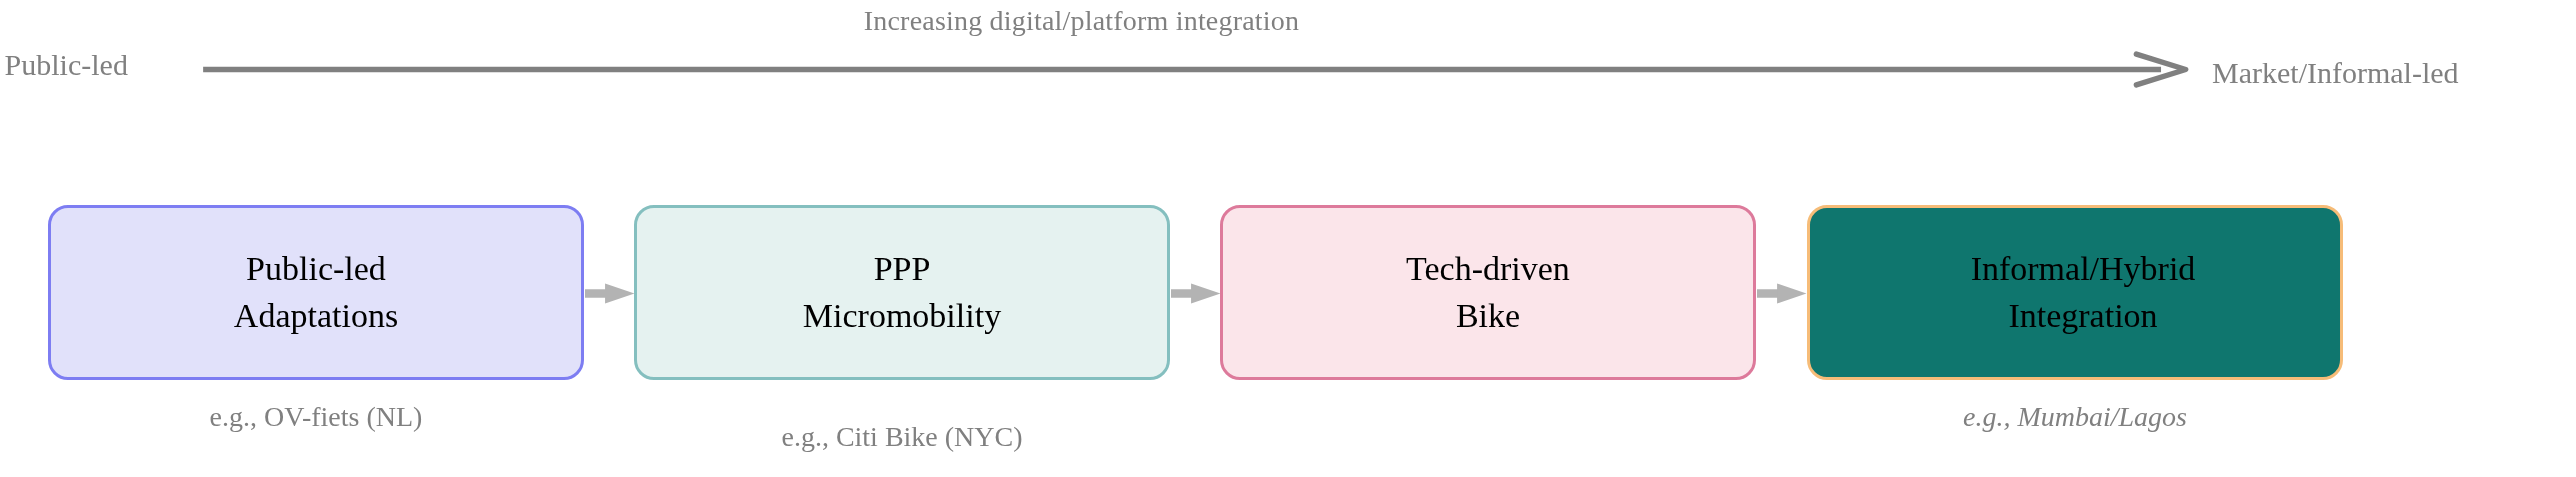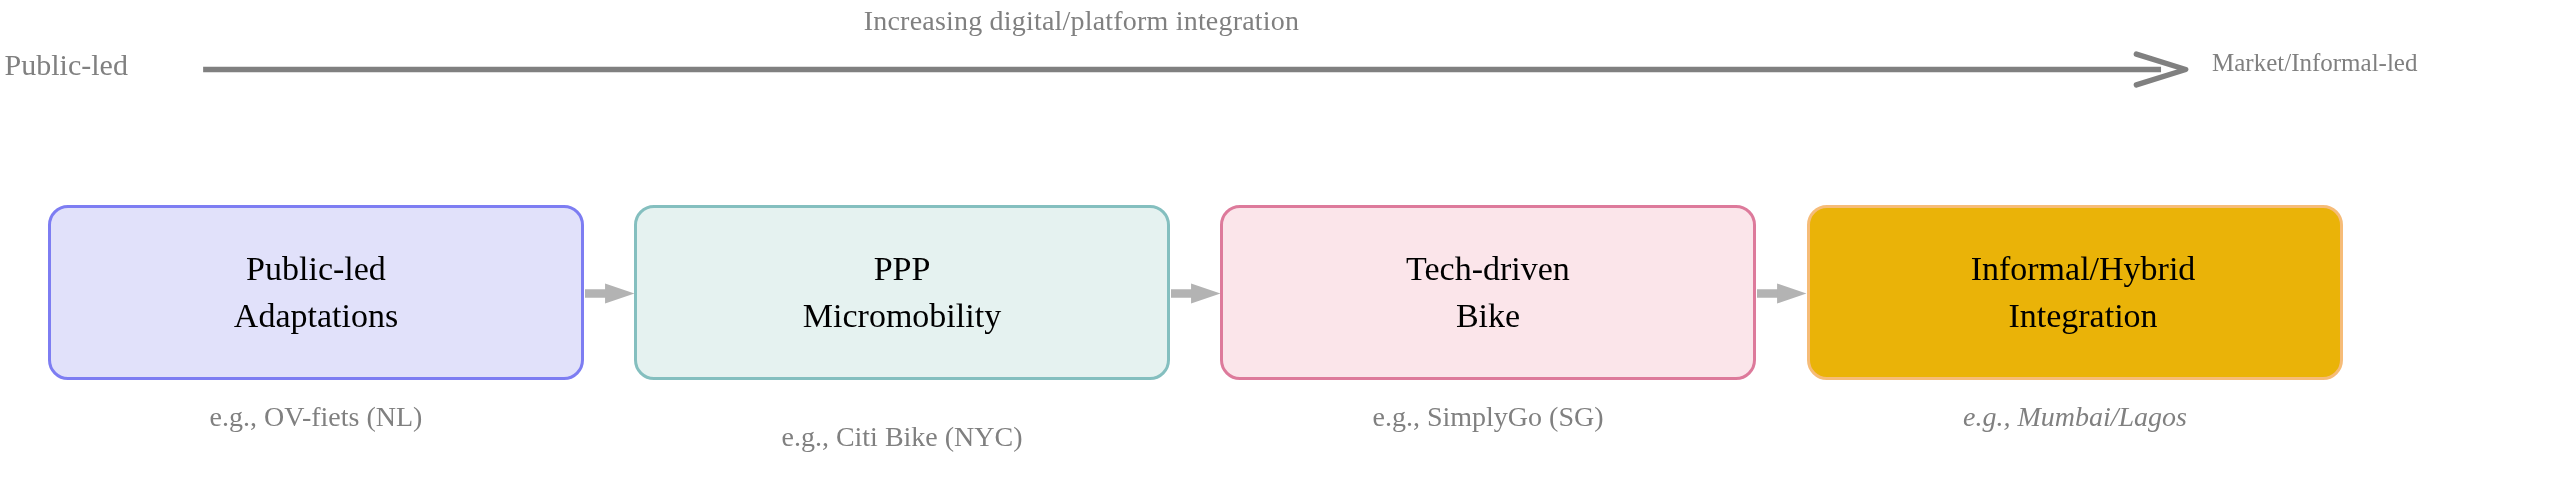--- a/index.html
+++ b/index.html
@@ -39,22 +39,22 @@
     left: 4.6px;
     top: 50px;
     font-size: 30px;
     color: #808080;
     white-space: nowrap;
     line-height: 1;
   }
   #axis-right-label {
     position: absolute;
     left: 2212px;
-    top: 50px;
-    font-size: 25px;
+    top: 58px;
+    font-size: 30px;
     color: #808080;
     white-space: nowrap;
     line-height: 1;
   }
   #axis-arrow-svg {
     position: absolute;
     left: 201px;
     top: 51px;
     width: 1993px;
     height: 37px;
@@ -158,25 +158,24 @@
   <div class="stage-box" style="left:1220px; background:#fbe5ea; border-color:#dd7a9b;">
     <div class="stage-line">Tech-driven</div>
     <div class="stage-line">Bike</div>
   </div>
 
   <svg class="connector" style="left:1757px;" viewBox="0 0 66 32">
     <line x1="0" y1="16" x2="34" y2="16" stroke="#b3b3b3" stroke-width="11"></line>
     <polygon points="26,3 64,16 26,29" fill="#b3b3b3"></polygon>
   </svg>
 
-  <div class="stage-box" style="left:1807px; background:#eab308; border-color:#f6bc78;padding-left:16px;">
+  <div class="stage-box" style="left:1807px; background:#0f766e; border-color:#f6bc78;padding-left:16px;">
     <div class="stage-line">Informal/Hybrid</div>
     <div class="stage-line">Integration</div>
   </div>
 </div>
 
 <div id="examples-row">
   <div class="example-caption" style="left:48px;">e.g., OV-fiets (NL)</div>
   <div class="example-caption" style="left:634px;margin-top:20px;">e.g., Citi Bike (NYC)</div>
-  <div class="example-caption" style="left:1220px;">e.g., SimplyGo (SG)</div>
   <div class="example-caption" style="left:1807px;font-style:italic;">e.g., Mumbai/Lagos</div>
 </div>
 
 
 </body></html>

